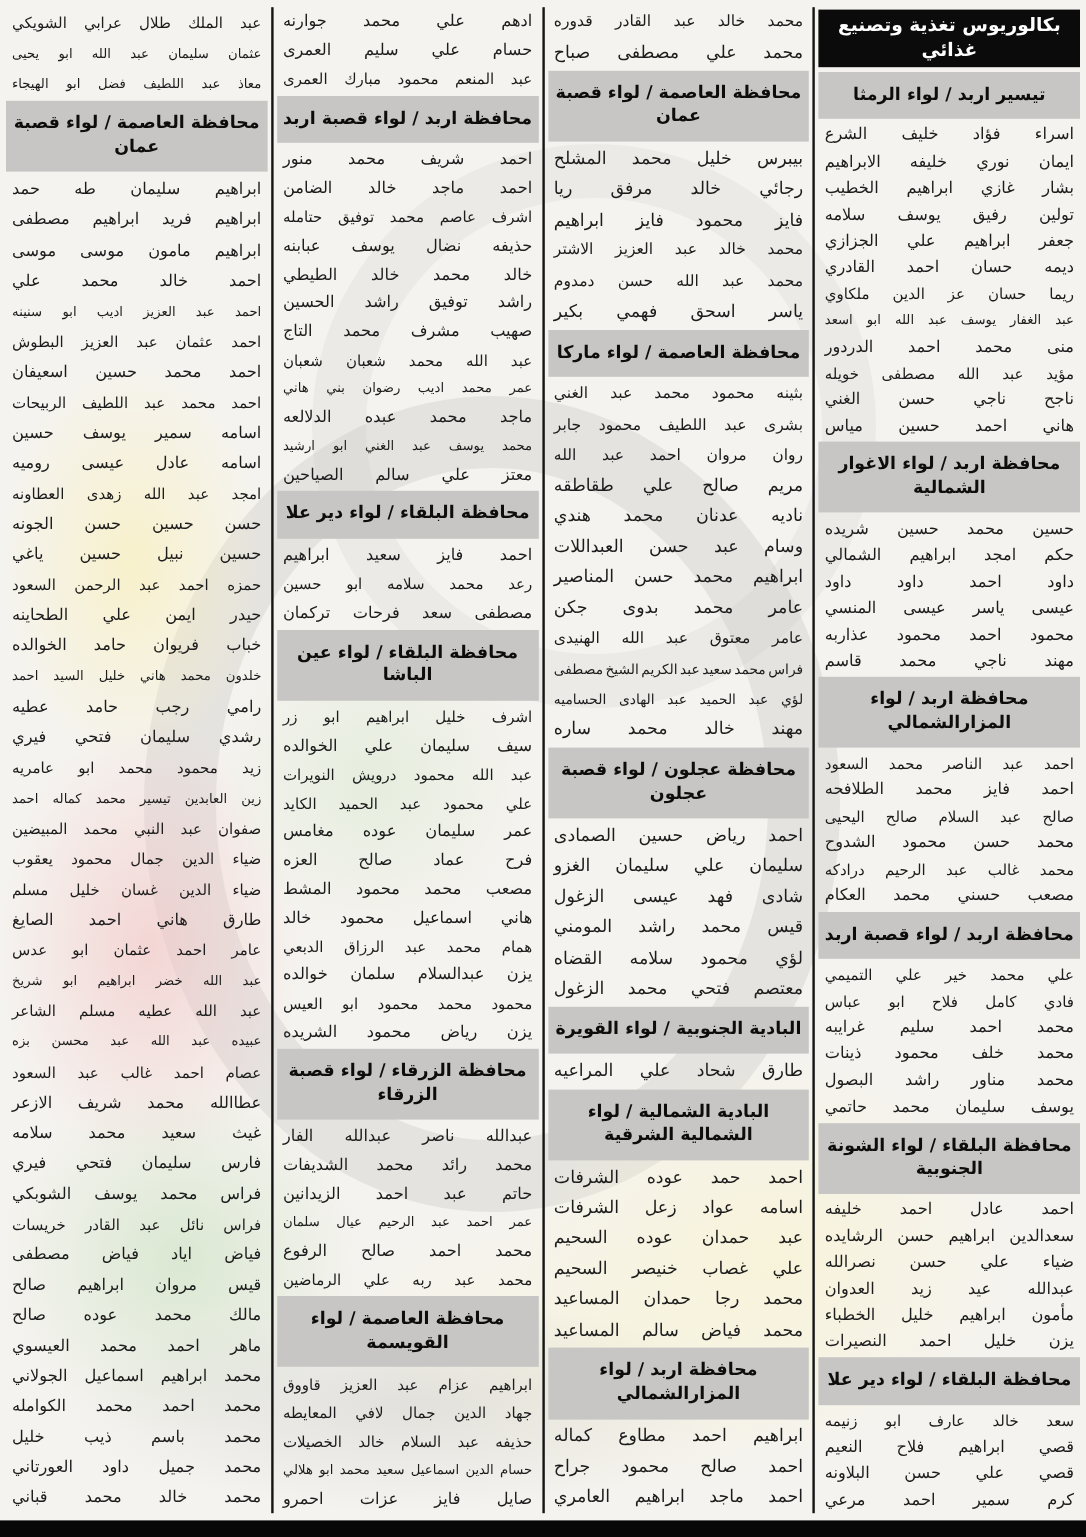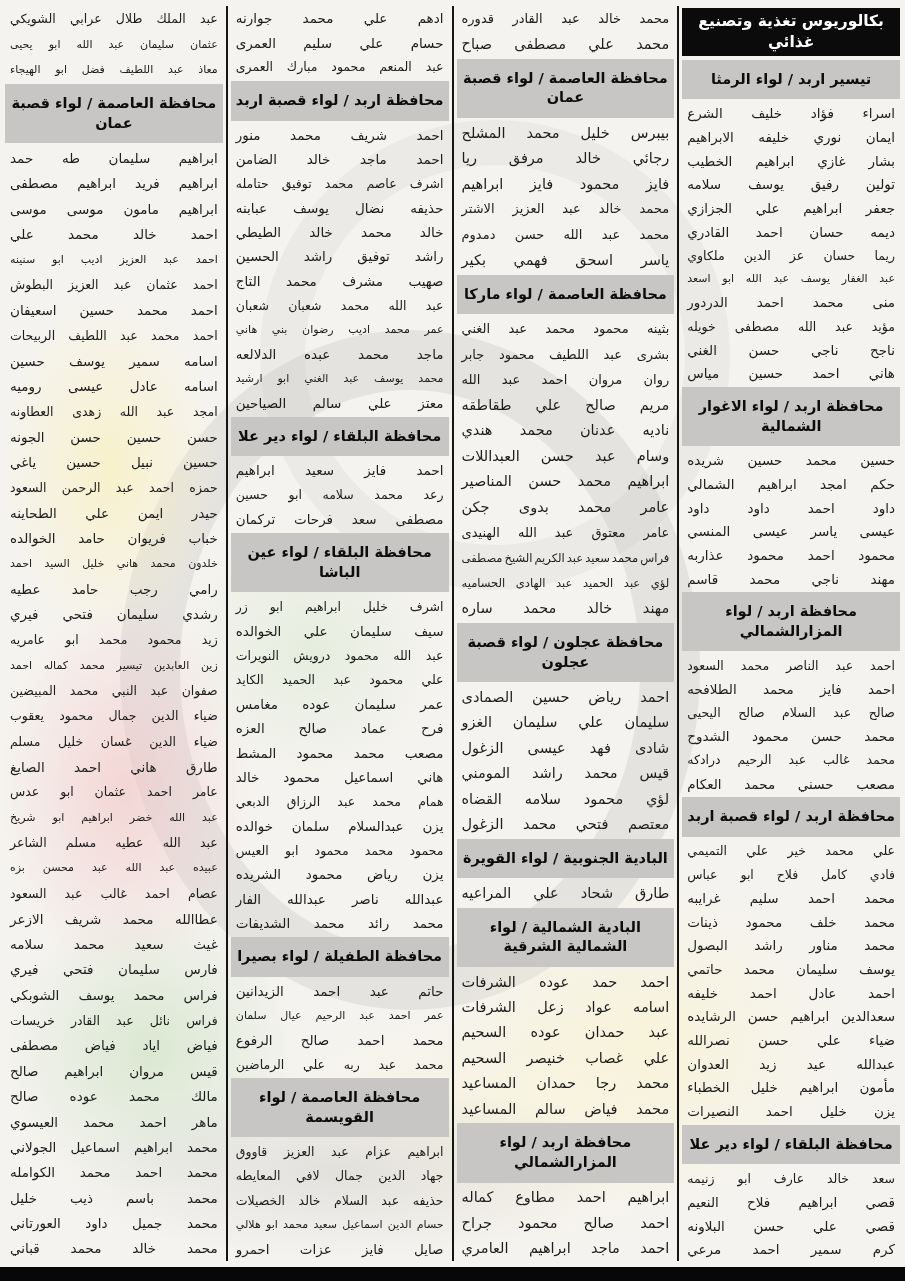--- a/index.html
+++ b/index.html
@@ -286,20 +286,21 @@
           <span>مناور</span>
           <span>راشد</span>
           <span>البصول</span>
         </div>
         <div class="name-row">
           <span>يوسف</span>
           <span>سليمان</span>
           <span>محمد</span>
           <span>حاتمي</span>
         </div>
+        <div class="hdr-region">محافظة البلقاء / لواء الشونة الجنوبية</div>
         <div class="name-row">
           <span>احمد</span>
           <span>عادل</span>
           <span>احمد</span>
           <span>خليفه</span>
         </div>
         <div class="name-row">
           <span>سعدالدين</span>
           <span>ابراهيم</span>
           <span>حسن</span>
@@ -782,33 +783,33 @@
           <span>محمود</span>
           <span>ابو</span>
           <span>العيس</span>
         </div>
         <div class="name-row">
           <span>يزن</span>
           <span>رياض</span>
           <span>محمود</span>
           <span>الشريده</span>
         </div>
+        <div class="hdr-region">محافظة الزرقاء / لواء قصبة الزرقاء</div>
         <div class="name-row">
           <span>عبدالله</span>
           <span>ناصر</span>
           <span>عبدالله</span>
           <span>الفار</span>
         </div>
         <div class="name-row">
           <span>محمد</span>
           <span>رائد</span>
           <span>محمد</span>
           <span>الشديفات</span>
         </div>
-        <div class="hdr-region">محافظة الطفيلة / لواء بصيرا</div>
         <div class="name-row">
           <span>حاتم</span>
           <span>عبد</span>
           <span>احمد</span>
           <span>الزيدانين</span>
         </div>
         <div class="name-row tight">
           <span>عمر</span>
           <span>احمد</span>
           <span>عبد</span>

